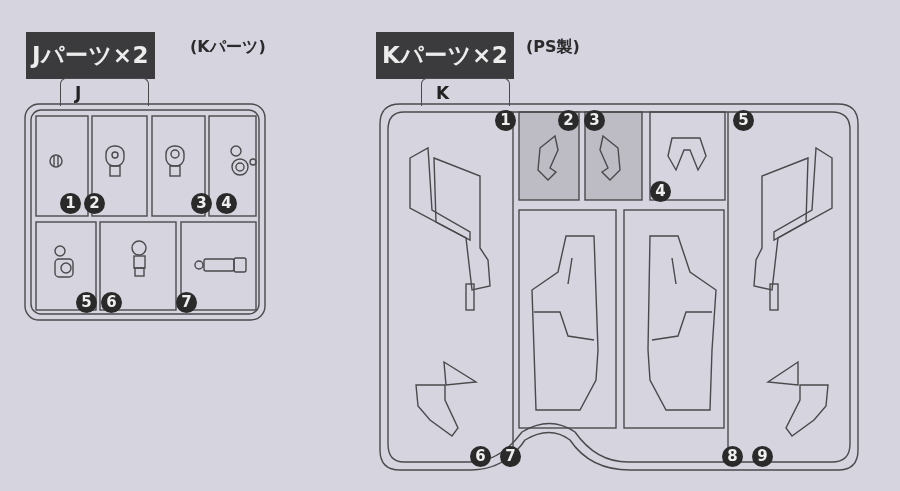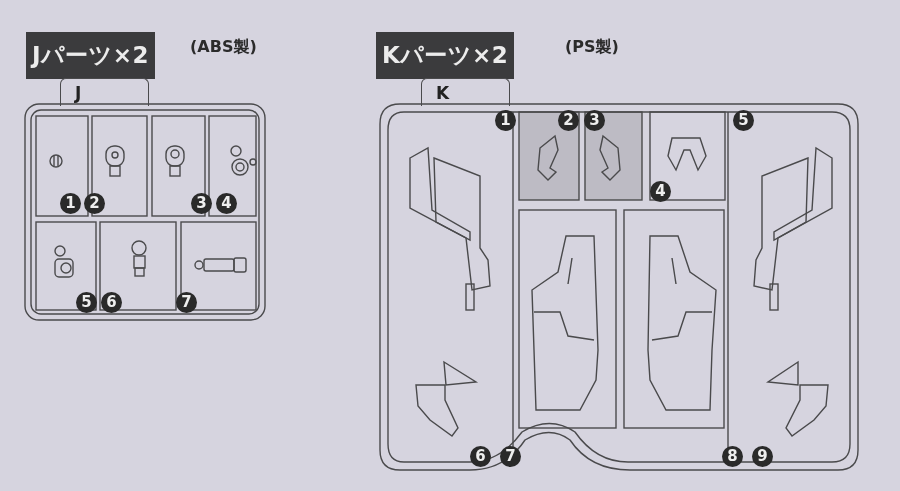--- a/index.html
+++ b/index.html
@@ -9,24 +9,24 @@
   .runner-tab{position:absolute;border:1.4px solid #4a4a4c;border-bottom:none;border-radius:6px 6px 0 0;background:#d6d4df;}
   .runner-tab span{position:absolute;left:14px;top:4px;font-weight:bold;font-size:17px;color:#222;}
   svg{position:absolute;left:0;top:0;}
   .num{position:absolute;width:21px;height:21px;border-radius:50%;background:#2a2a2a;color:#eee;font-weight:bold;font-size:15px;line-height:21px;text-align:center;}
   .cell-shade{position:absolute;background:#bdbbc4;}
 </style>
 </head>
 <body>
 
 <div class="title-badge" style="left:26px;top:32px;">Jパーツ×2</div>
-<div class="title-note" style="left:190px;top:37px;">(ABS製)</div>
+<div class="title-note" style="left:190px;top:37px;">(Kパーツ)</div>
 
 <div class="title-badge" style="left:376px;top:32px;">Kパーツ×2</div>
-<div class="title-note" style="left:565px;top:37px;text-align:right;">(PS製)</div>
+<div class="title-note" style="left:526px;top:37px;text-align:right;">(PS製)</div>
 
 <div class="runner-tab" style="left:60px;top:78px;width:87px;height:27px;">
     <span>J</span>
   </div>
 <div class="runner-tab" style="left:421px;top:78px;width:87px;height:27px;">
     <span>K</span>
   </div>
 
 <div class="cell-shade" style="left:519px;top:112px;width:60px;height:88px;"></div>
 <div class="cell-shade" style="left:585px;top:112px;width:57px;height:88px;"></div>

